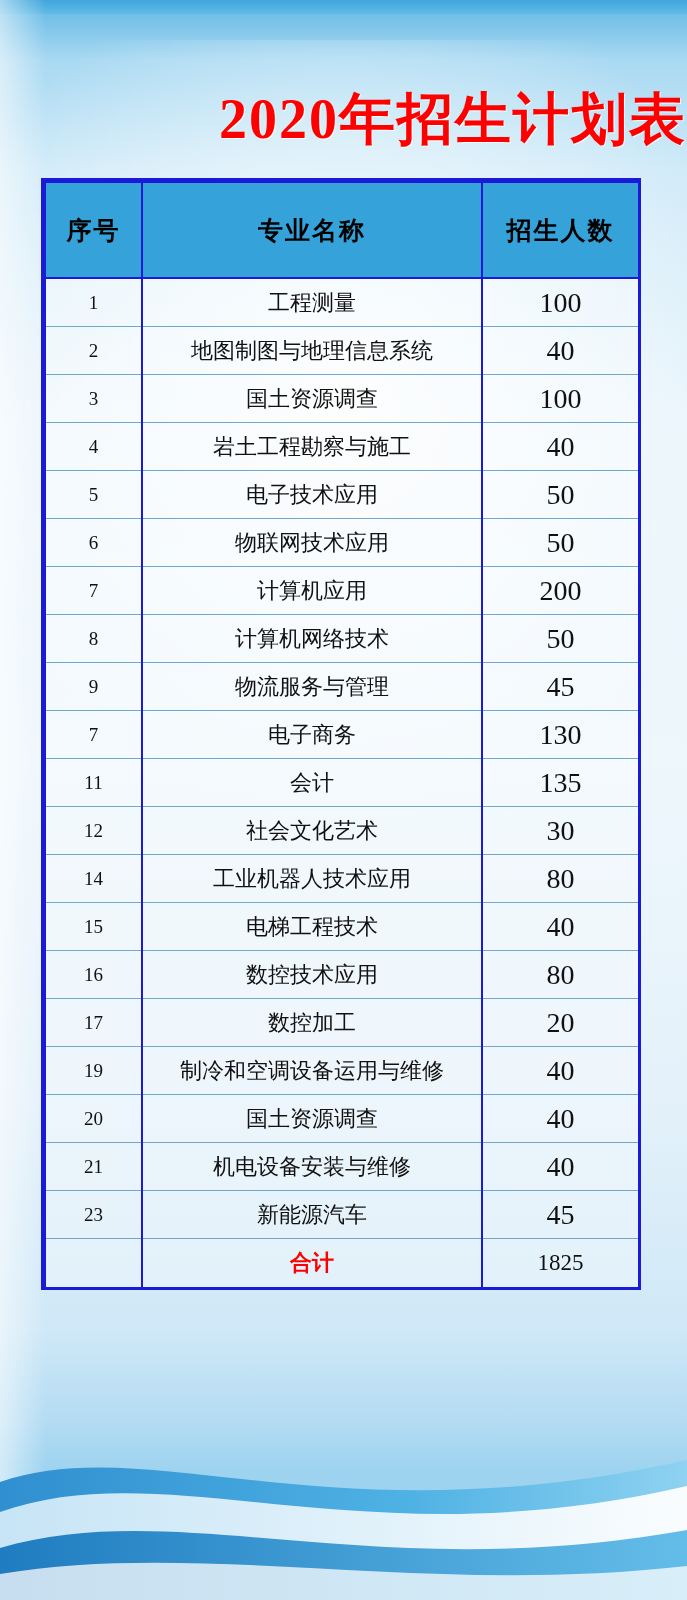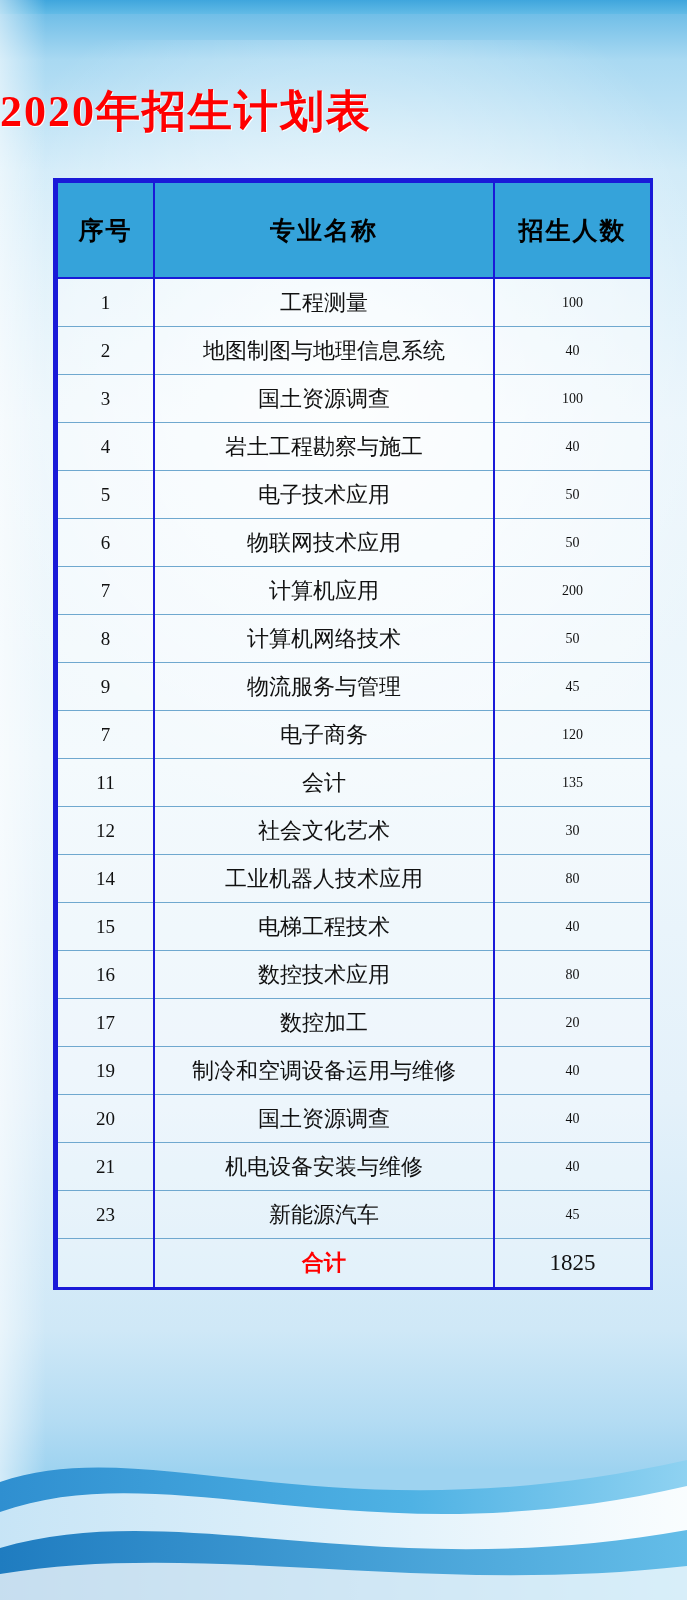--- a/index.html
+++ b/index.html
@@ -63,32 +63,32 @@
     bottom: 0;
     width: 687px;
     height: 210px;
   }
 
   .title {
     position: absolute;
     top: 82px;
     left: 0;
     width: 687px;
-    text-align: left;
-    font-size: 44px;
+    text-align: right;
+    font-size: 56px;
     font-weight: bold;
     color: #ff0000;
     letter-spacing: 2px;
     font-family: "Liberation Serif", "DejaVu Serif", serif;
     text-shadow: 1px 1px 0 rgba(255,255,255,0.9);
   }
 
   .table-wrap {
     position: absolute;
-    left: 53px;
+    left: 41px;
     top: 178px;
     width: 600px;
     border: 3px solid #1a1ad8;
     background: rgba(255,255,255,0.35);
     box-sizing: border-box;
   }
   table {
     border-collapse: collapse;
     width: 100%;
     table-layout: fixed;
@@ -117,21 +117,21 @@
     text-align: center;
     background: transparent;
   }
   tbody tr td.idx {
     font-size: 19px;
   }
   tbody tr td.name {
     font-size: 22px;
   }
   tbody tr td.num {
-    font-size: 14px;
+    font-size: 28px;
   }
   tbody tr.total td {
     border-bottom: none;
     height: 46px;
   }
   tbody tr.total td.total-label {
     color: #ff0000;
     font-weight: bold;
     font-size: 22px;
     border-radius: 11px;
@@ -209,21 +209,21 @@
             <td class="num">50</td>
           </tr>
           <tr>
             <td class="idx">9</td>
             <td class="name">物流服务与管理</td>
             <td class="num">45</td>
           </tr>
           <tr>
             <td class="idx">7</td>
             <td class="name">电子商务</td>
-            <td class="num">120</td>
+            <td class="num">130</td>
           </tr>
           <tr>
             <td class="idx">11</td>
             <td class="name">会计</td>
             <td class="num">135</td>
           </tr>
           <tr>
             <td class="idx">12</td>
             <td class="name">社会文化艺术</td>
             <td class="num">30</td>

